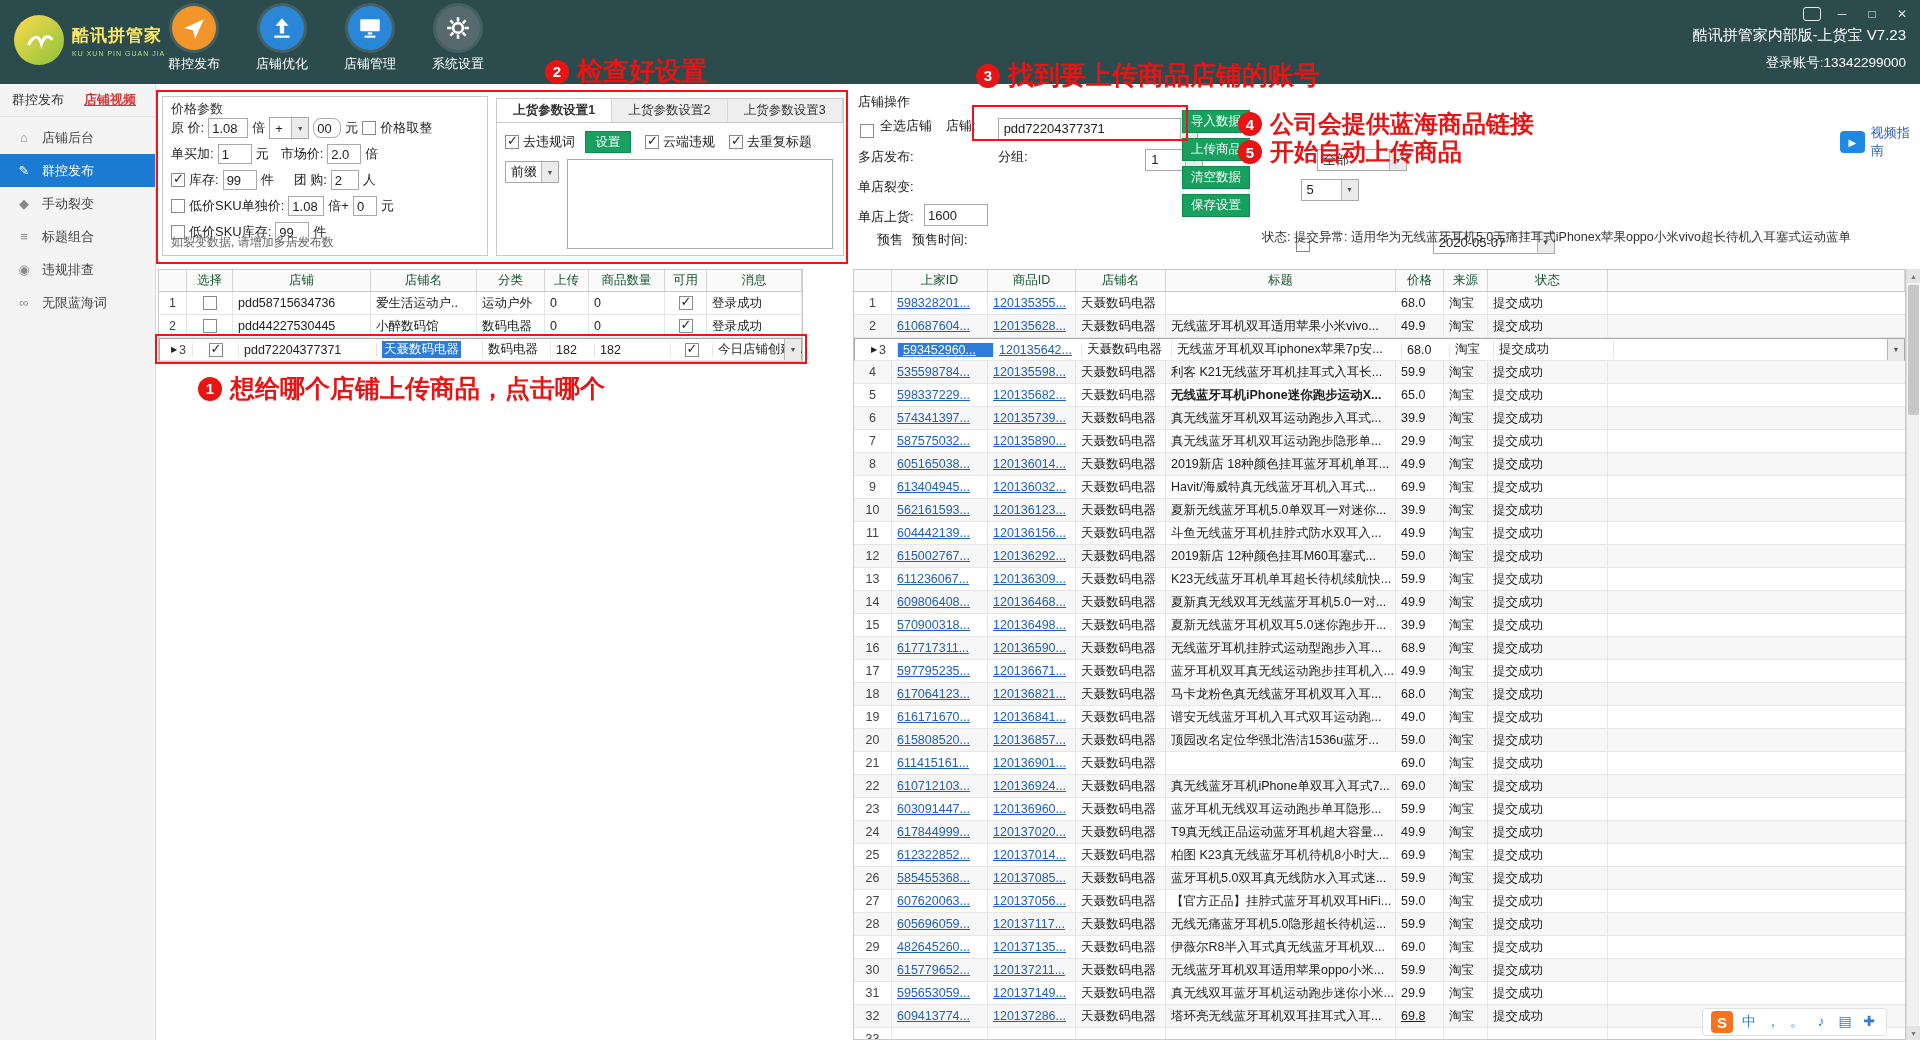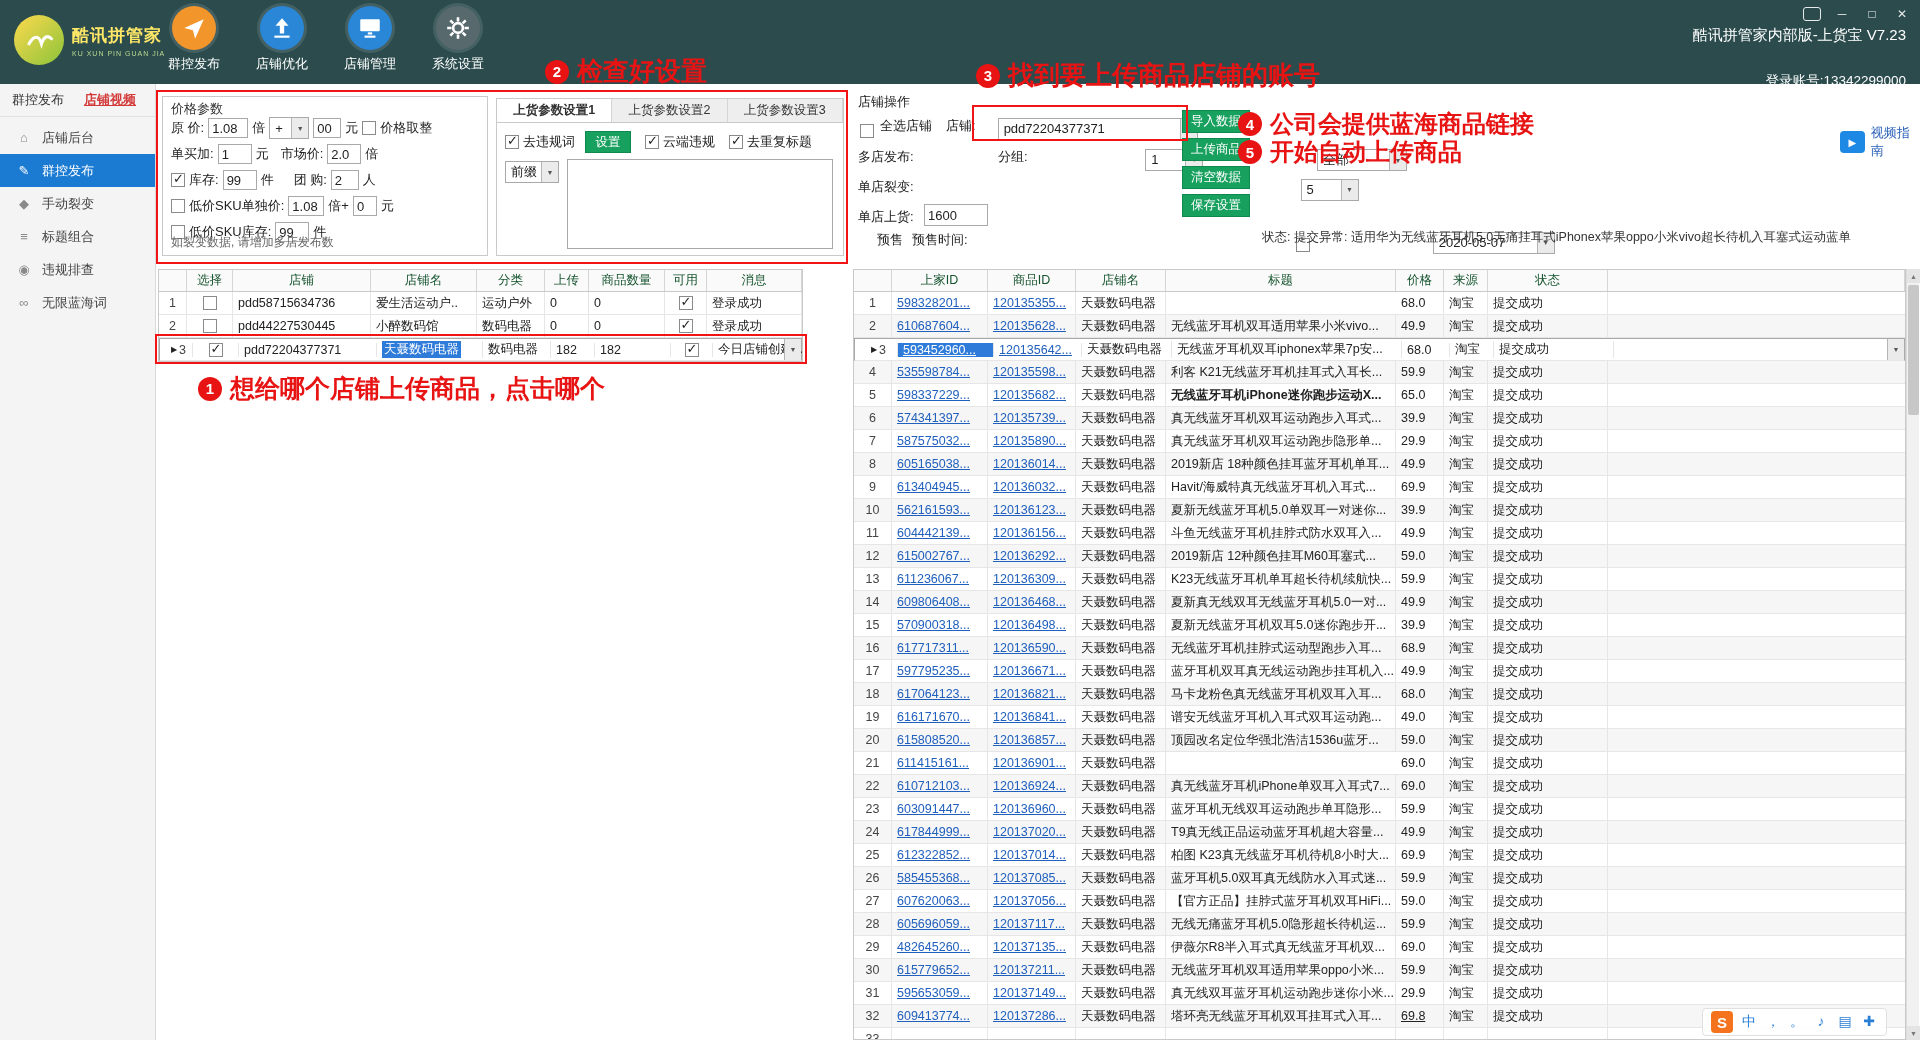--- a/index.html
+++ b/index.html
@@ -16,21 +16,21 @@
   .logo-title{font-size:17px;font-weight:bold;color:#ffe767;letter-spacing:1px;}
   .logo-sub{font-size:7px;color:#bcd98f;letter-spacing:1px;margin-top:3px;}
   .tb-items{position:absolute;left:158px;top:6px;display:flex;gap:16px;}
   .tb-item{width:72px;display:flex;flex-direction:column;align-items:center;cursor:pointer;}
   .tb-circle{width:44px;height:44px;border-radius:50%;display:flex;align-items:center;justify-content:center;
     box-shadow:0 0 0 3px rgba(255,255,255,.12);}
   .tb-circle svg{width:26px;height:26px;}
   .tb-label{color:#fff;font-size:13px;margin-top:5px;white-space:nowrap;}
   .tb-right{position:absolute;right:14px;top:26px;text-align:right;color:#fff;}
   .tb-ver{font-size:15px;}
-  .tb-login{font-size:13.5px;margin-top:27px;}
+  .tb-login{font-size:13.5px;margin-top:9px;}
   .win-controls{position:absolute;right:8px;top:5px;display:flex;gap:10px;align-items:center;color:#e9e9e9;}
   .win-ico{width:20px;height:18px;display:flex;align-items:center;justify-content:center;font-size:12px;cursor:pointer;}
   .theme-box{width:18px;height:14px;border:1.5px solid #e9e9e9;border-radius:3px;}
 
   
   .sidebar{position:absolute;left:0;top:84px;width:156px;bottom:0;background:#f4f4f4;border-right:1px solid #d9d9d9;}
   .sb-tabs{height:33px;display:flex;align-items:center;gap:20px;padding:0 12px;border-bottom:1px solid #e1e1e1;}
   .sb-tab{cursor:pointer;color:#333;}
   .sb-tab.red{color:#d43b3b;text-decoration:underline;font-weight:bold;}
   .sb-items{margin-top:4px;}
@@ -206,21 +206,21 @@
 
 <div class="panel" style="left:162px;top:96px;width:326px;height:160px;">
   <div class="p-title">价格参数</div>
   <div class="p-line" style="top:20px;">
     <span class="lbl">原 价:</span>
     <input class="ipt" style="width: 40px;" value="1.08">
     <span class="lbl">倍</span>
     <span class="sel" style="width:40px;">
         <span>+</span>
       </span>
-    <input class="ipt" style="width: 28px;" value="00">
+    <input class="ipt" style="width: 28px; border-radius: 8px;" value="00">
     <span class="lbl">元</span>
     <span class="cb"></span>
     <span class="lbl">价格取整</span>
   </div>
   <div class="p-line" style="top:46px;">
     <span class="lbl">单买加:</span>
     <input class="ipt" style="width: 34px;" value="1">
     <span class="lbl">元</span>
     <span class="lbl" style="margin-left:8px;">市场价:</span>
     <input class="ipt" style="width: 34px;" value="2.0">

